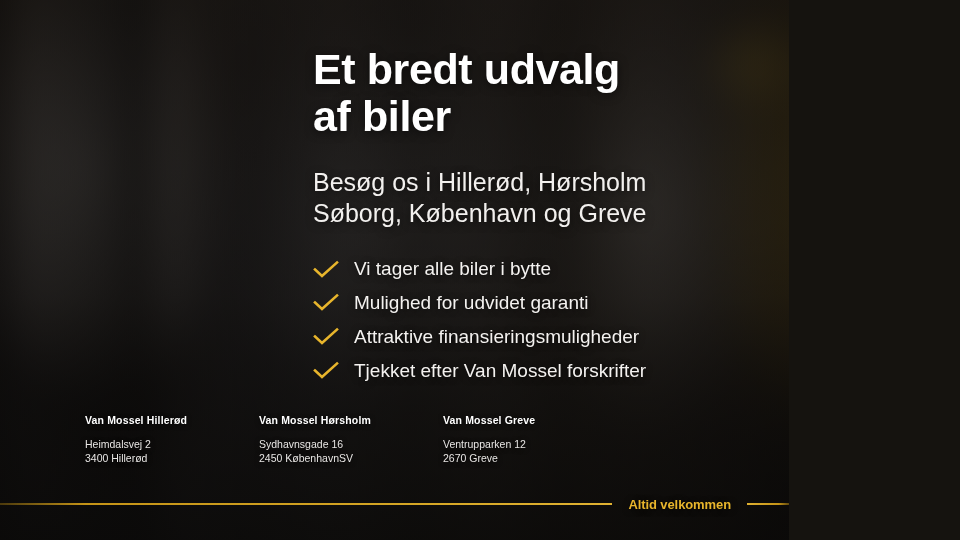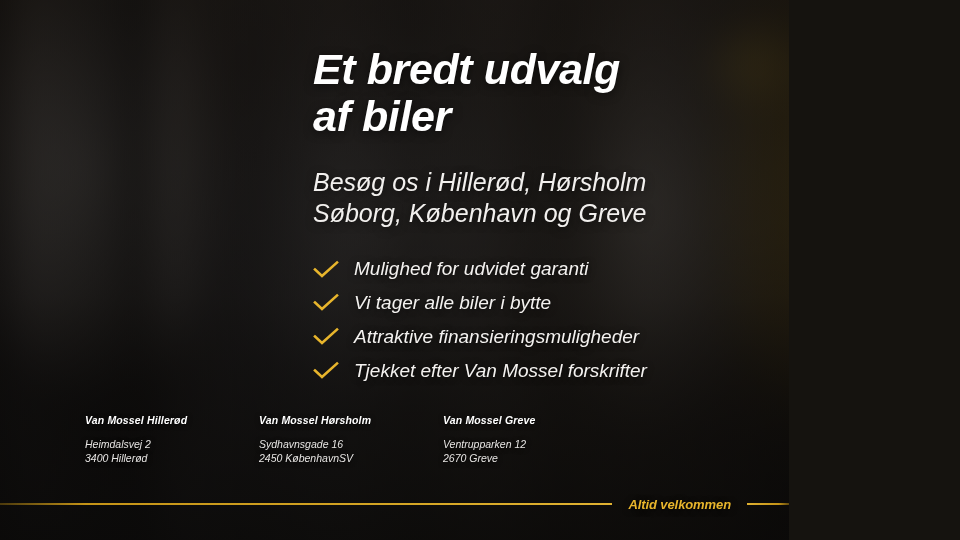--- a/index.html
+++ b/index.html
@@ -9,21 +9,20 @@
     overflow:hidden;
     background:#15130f;
     font-family:"Liberation Sans", sans-serif;
   }
 
   #slide {
     position:relative;
     width:789px; height:540px;
     overflow:hidden;
     background:#000000;
-    font-style:italic;
   }
 
   
   .bg { position:absolute; inset:0; overflow:hidden; }
 
   .bg-base {
     position:absolute; inset:-40px;
     background:
       
       radial-gradient(ellipse 210px 330px at 130px 210px, rgba(232,226,218,0.62) 0%, rgba(190,182,172,0.30) 45%, rgba(0,0,0,0) 72%),
@@ -204,30 +203,30 @@
 Søborg, København og Greve</div>
 
     <div class="bullets">
 
       <div class="bullet">
         <span class="check">
           <svg width="26" height="18" viewBox="0 0 26 18">
             <path d="M2 8.5 L9 15 L24 1.5" fill="none" stroke="#e8b52c" stroke-width="2.6" stroke-linecap="square" stroke-linejoin="miter"></path>
           </svg>
         </span>
+        <span class="bullet-label">Vi tager alle biler i bytte</span>
+      </div>
+
+      <div class="bullet">
+        <span class="check">
+          <svg width="26" height="18" viewBox="0 0 26 18">
+            <path d="M2 8.5 L9 15 L24 1.5" fill="none" stroke="#e8b52c" stroke-width="2.6" stroke-linecap="square" stroke-linejoin="miter"></path>
+          </svg>
+        </span>
         <span class="bullet-label">Mulighed for udvidet garanti</span>
-      </div>
-
-      <div class="bullet">
-        <span class="check">
-          <svg width="26" height="18" viewBox="0 0 26 18">
-            <path d="M2 8.5 L9 15 L24 1.5" fill="none" stroke="#e8b52c" stroke-width="2.6" stroke-linecap="square" stroke-linejoin="miter"></path>
-          </svg>
-        </span>
-        <span class="bullet-label">Vi tager alle biler i bytte</span>
       </div>
 
       <div class="bullet">
         <span class="check">
           <svg width="26" height="18" viewBox="0 0 26 18">
             <path d="M2 8.5 L9 15 L24 1.5" fill="none" stroke="#e8b52c" stroke-width="2.6" stroke-linecap="square" stroke-linejoin="miter"></path>
           </svg>
         </span>
         <span class="bullet-label">Attraktive finansieringsmuligheder</span>
       </div>

